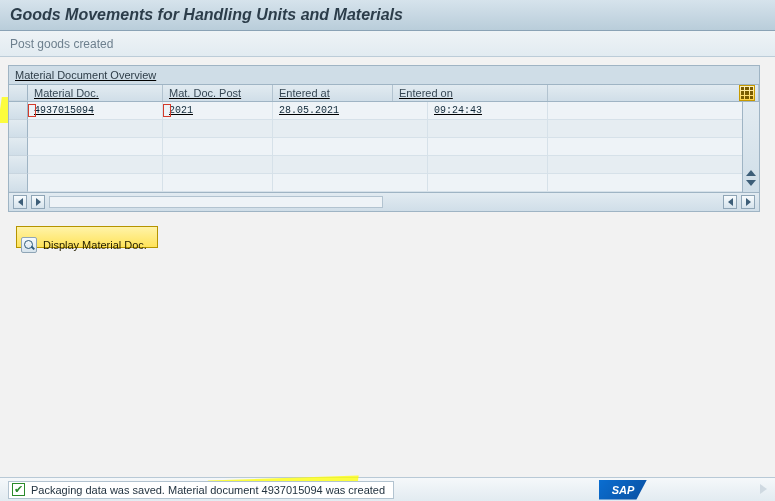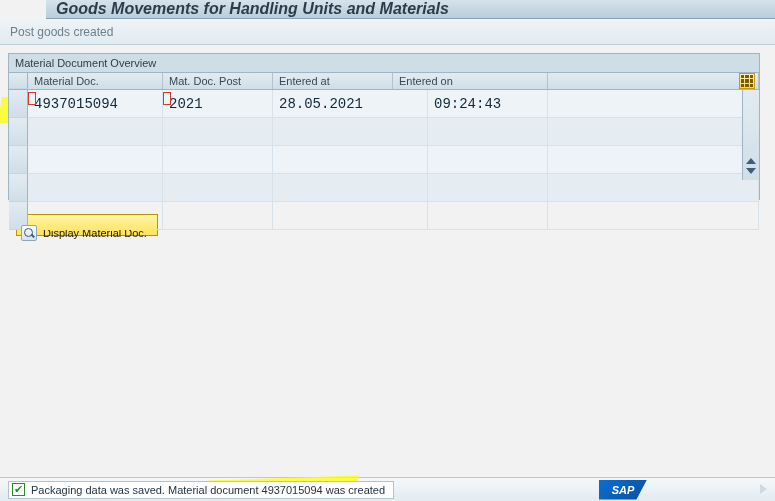--- a/index.html
+++ b/index.html
@@ -1,22 +1,22 @@
 <!DOCTYPE html>
 <html><head>
 <meta charset="utf-8">
 <style>
   * { box-sizing: border-box; margin: 0; padding: 0; }
   html, body { width: 775px; height: 501px; font-family: Arial, sans-serif; overflow: hidden; }
   body { display: flex; flex-direction: column; background: #f2f2f2; }
 
   .titlebar {
     background: linear-gradient(#d6e3ec, #b9cdda);
-    height: 19px; display: flex; align-items: flex-end;
-    padding: 0 10px; border-bottom: 1px solid #8aa2b5; margin-left: 46px;
+    height: 31px; display: flex; align-items: center;
+    padding: 0 10px; border-bottom: 1px solid #8aa2b5;
   }
   .titlebar-text { font-weight: bold; font-style: italic; font-size: 16px; color: #2c3d4a; }
 
   .subheader {
     background: linear-gradient(#eef3f6,#e2ebf1);
     height: 26px; display:flex; align-items:center;
     padding: 0 10px; color:#6d7f8d; font-size:12px;
     border-bottom:1px solid #bcccd8;
   }
 
@@ -24,21 +24,21 @@
 
   .panel-title {
     background:#cfdde7; font-size:11px; color:#2e3d48;
     padding:3px 6px; width:752px; border:1px solid #9fb4c4; border-bottom:none;
   }
 
   .table-wrap { width:752px; border:1px solid #9fb4c4; background:#eef3f7; position:relative; }
   .thead { display:flex; background:linear-gradient(#e2ebf1,#d0dee8); border-bottom:1px solid #9fb4c4; height:17px; font-size:11px; color:#374855;}
   .th { padding:1px 6px; border-right:1px solid #b2c3d0; display:flex; align-items:center; }
   .tbody { height:90px; position:relative; }
-  .row { display:flex; height:28px; font-size:14px; font-family:"Courier New",monospace; color:#102838;}
+  .row { display:flex; height:18px; font-size:10px; font-family:"Courier New",monospace; color:#102838;}
   .row.striped { background:#e6edf2; }
   .cell { padding:1px 6px; border-right:1px solid #d6e1e9; border-bottom:1px solid #d6e1e9; display:flex; align-items:center;}
   .col-mdoc  { width:135px;} .col-year{width:110px;} .col-date{width:155px;} .col-time{width:120px;} .col-rest{flex:1;}
   .rownum { width:19px; background:linear-gradient(#e2ebf1,#d0dee8); border-right:1px solid #9fb4c4; border-bottom:1px solid #c8d5df;}
 
   .settings-icon {
     width:16px; height:16px; background:linear-gradient(#fff3c0,#ffd24a);
     border:1px solid #c79a00; position:absolute; right:4px; top:0;
     display:grid; grid-template-columns:repeat(3,1fr); grid-template-rows:repeat(3,1fr); gap:1px; padding:1px;
   }
@@ -90,21 +90,21 @@
 <div class="hl2"></div>
 
 <div class="titlebar">
   <span class="titlebar-text">Goods Movements for Handling Units and Materials</span>
 </div>
 
 <div class="subheader">
   <span>Post goods created</span>
 </div>
 
-<div class="content" style="position:relative;">
+<div class="content" style="position:relative;text-decoration:underline;">
   <div class="panel-title">Material Document Overview</div>
 
   <div class="table-wrap">
     <div class="settings-icon">
       <span></span>
         <span></span>
         <span></span>
         <span></span>
         <span></span>
         <span></span>

